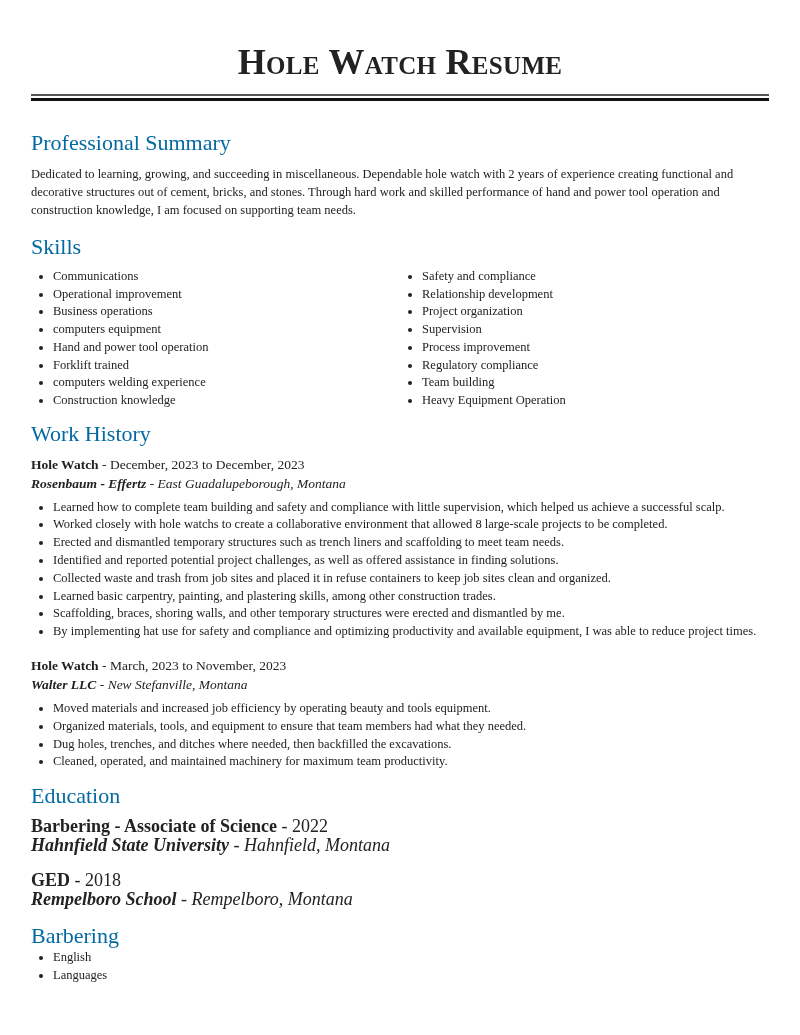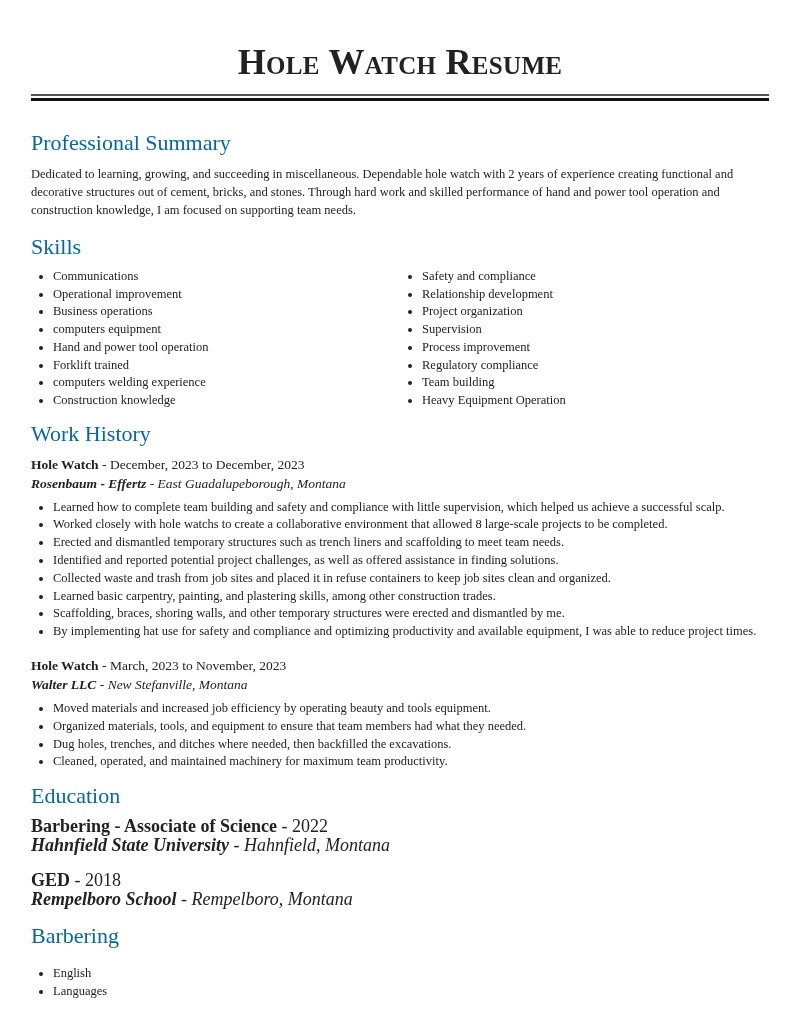--- a/index.html
+++ b/index.html
@@ -37,21 +37,21 @@
   .job1 { margin-top: 8px; }
   .job2 { margin-top: 15px; }
   .employer { font-size: 13.5px; line-height: 19px; font-style: italic; }
   .job ul { margin-top: 6px; }
   .job li { line-height: 17.8px; }
   .sec-edu { margin-top: 12px; }
   .edu { font-size: 18px; line-height: 19px; }
   .edu1 { margin-top: 8px; }
   .edu2 { margin-top: 16px; }
   .sec-lang { margin-top: 14px; }
-  .langs { margin-top: 16px; }
+  .langs { margin-top: 0; }
   b { font-weight: bold; }
 </style>
 </head>
 <body>
 
 <div class="page">
 
   <h1 class="title">Hole Watch Resume</h1>
 
   <div class="rule">

